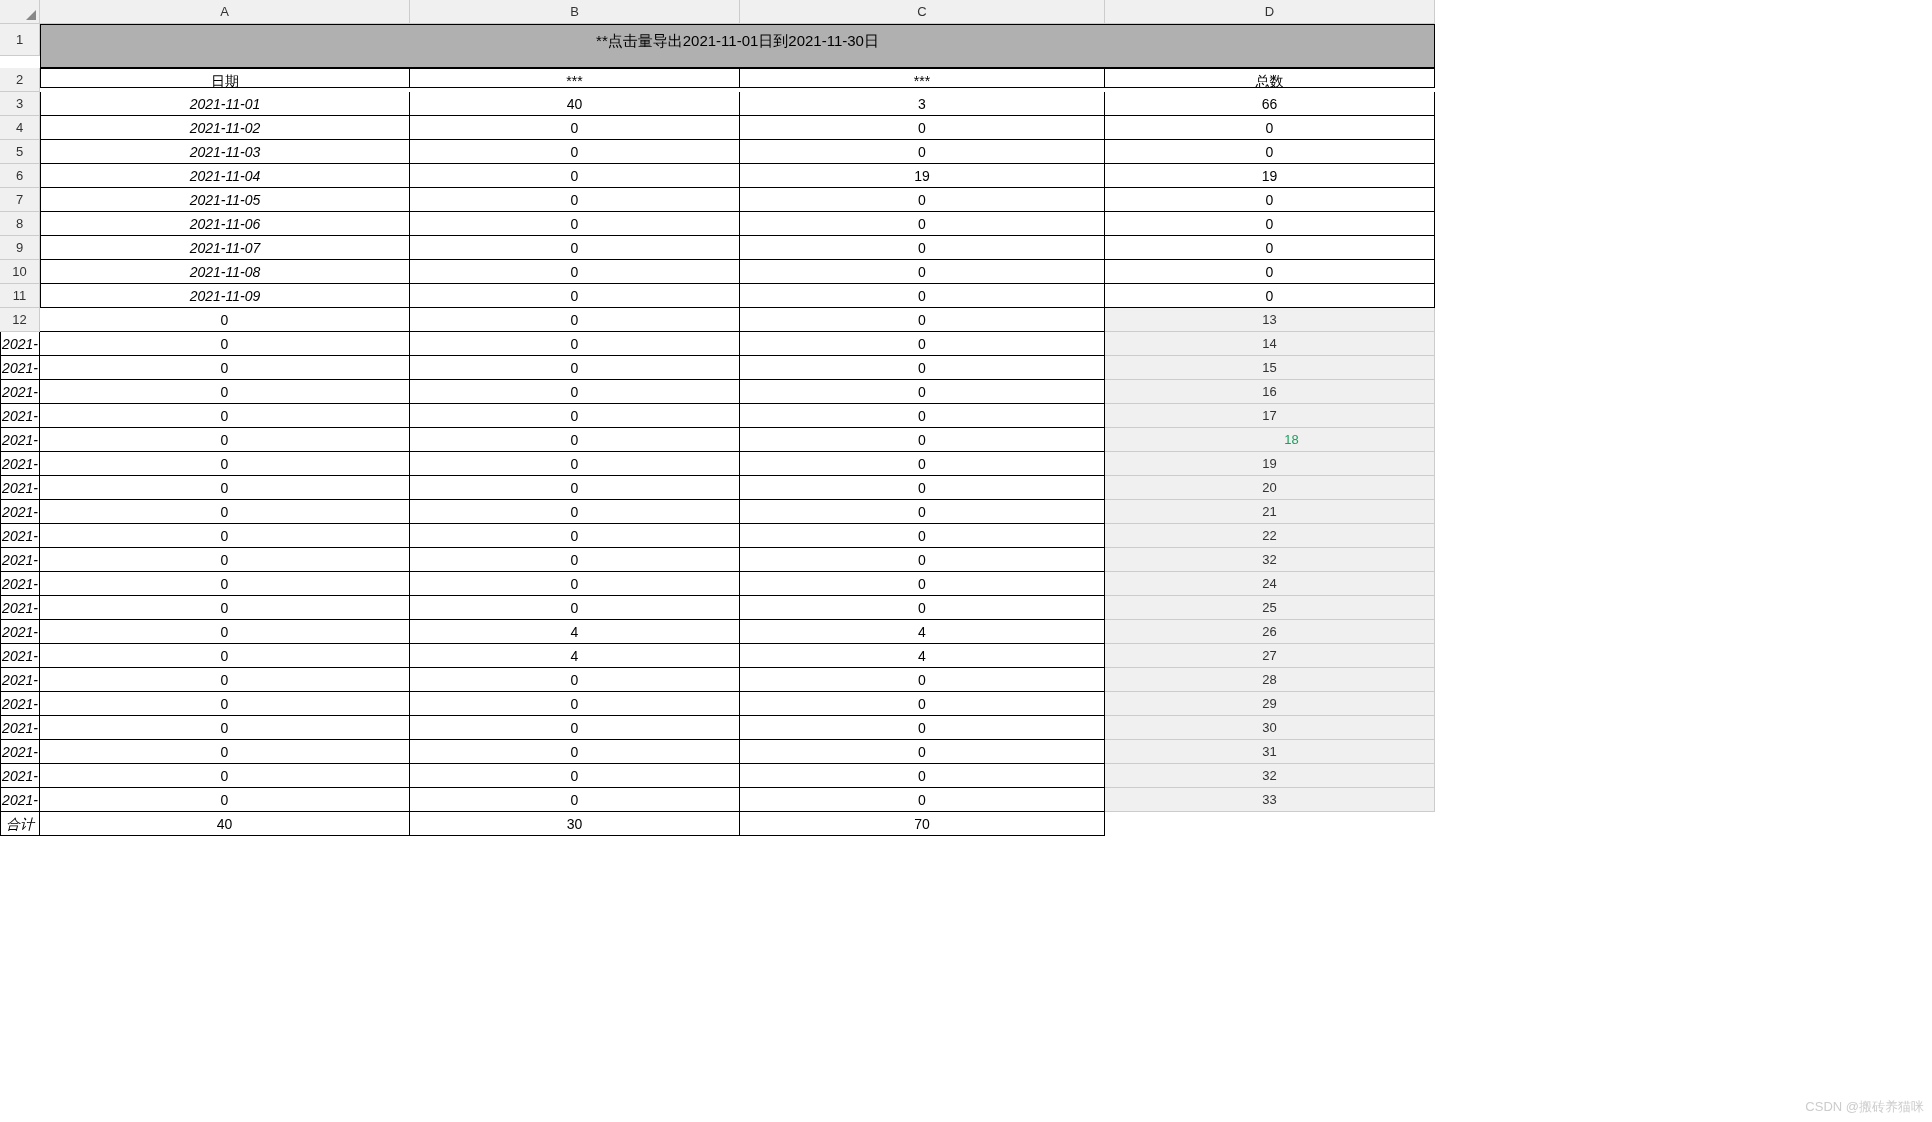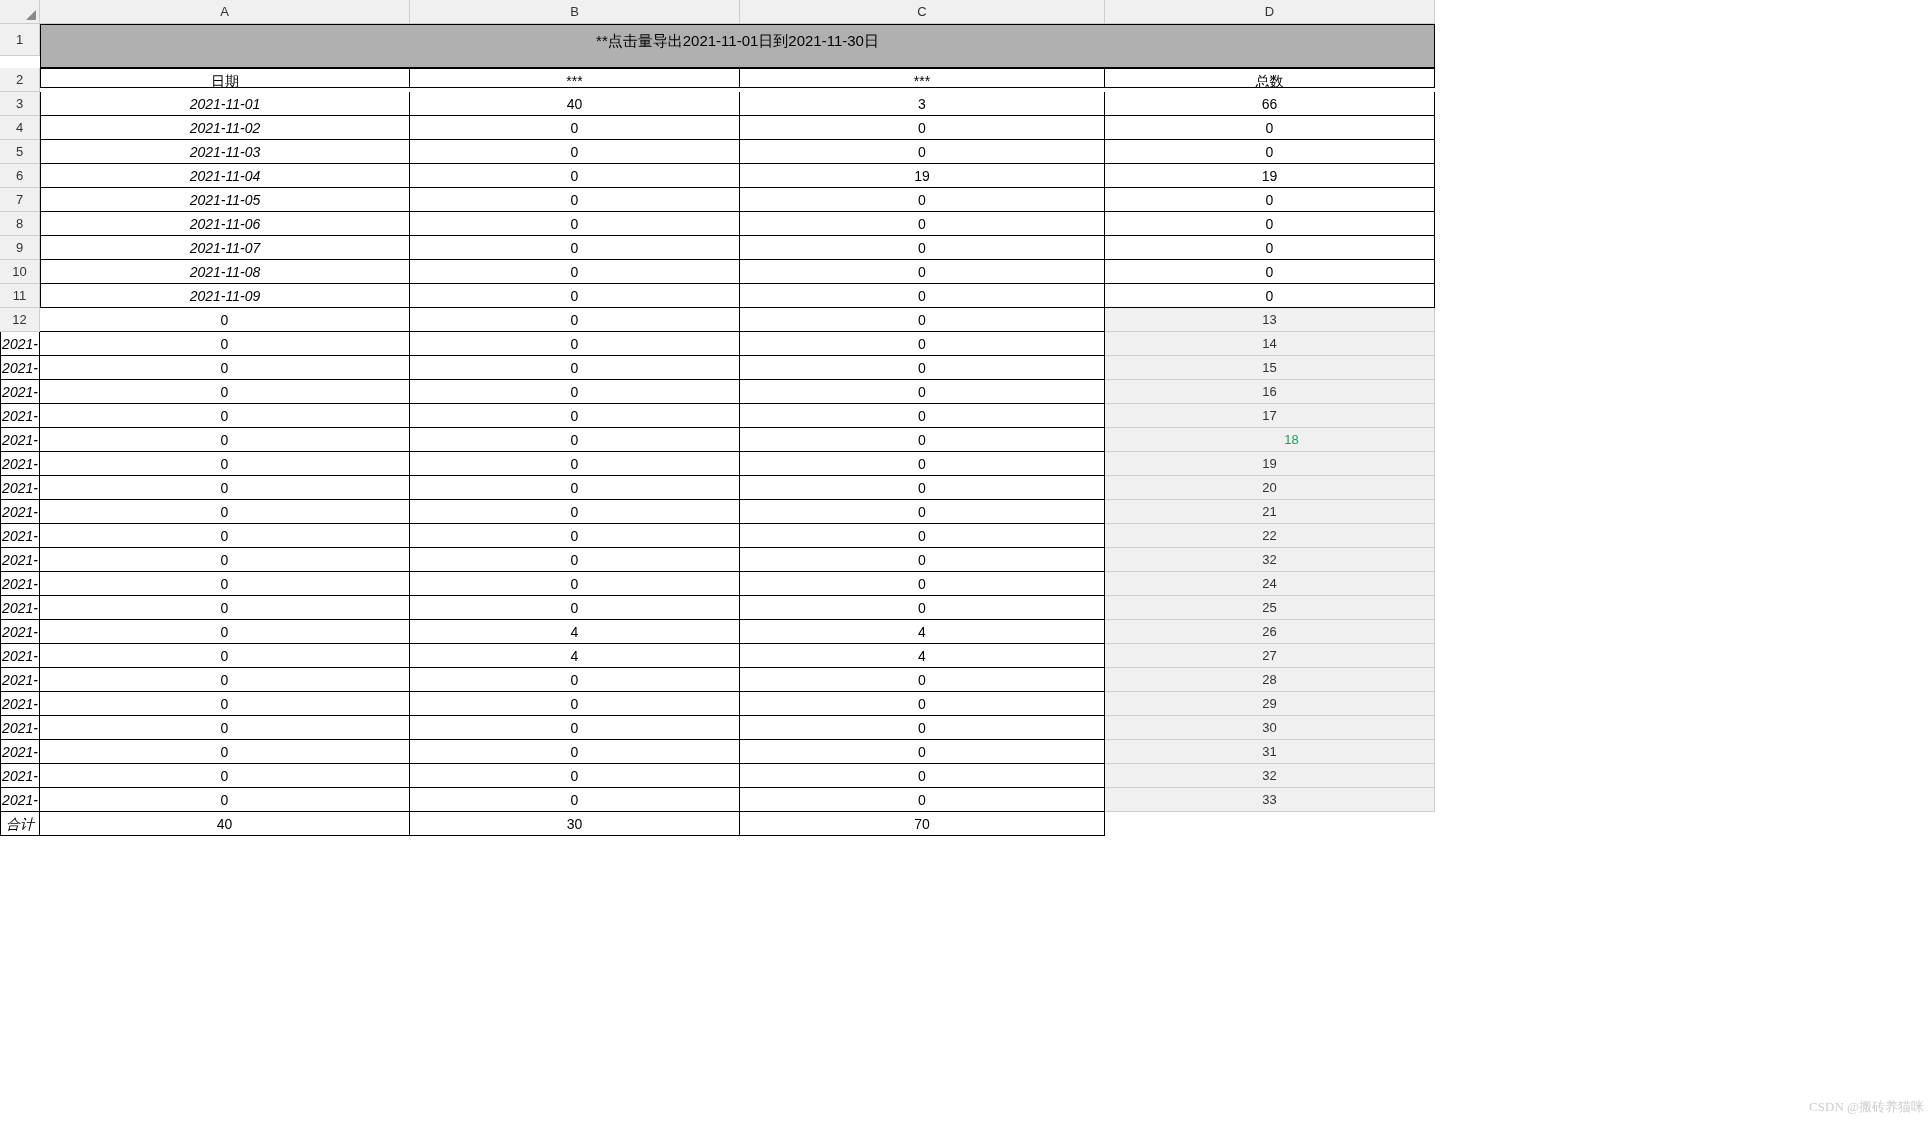--- a/index.html
+++ b/index.html
@@ -97,21 +97,21 @@
     }
     .header-row-cell.col-a {
       border-left: 1px solid #000;
     }
     .watermark {
       position: fixed;
       right: 8px;
       bottom: 6px;
       font-size: 13px;
       color: #ccc;
-      font-family: Liberation Serif, serif;
+      font-family: Liberation Sans, sans-serif;
       margin-left: 16px;
     }
   </style>
 </head>
 <body>
 
 <div class="spreadsheet" id="grid">
 
   <div class="corner-cell"></div>
   <div class="col-header">A</div>

